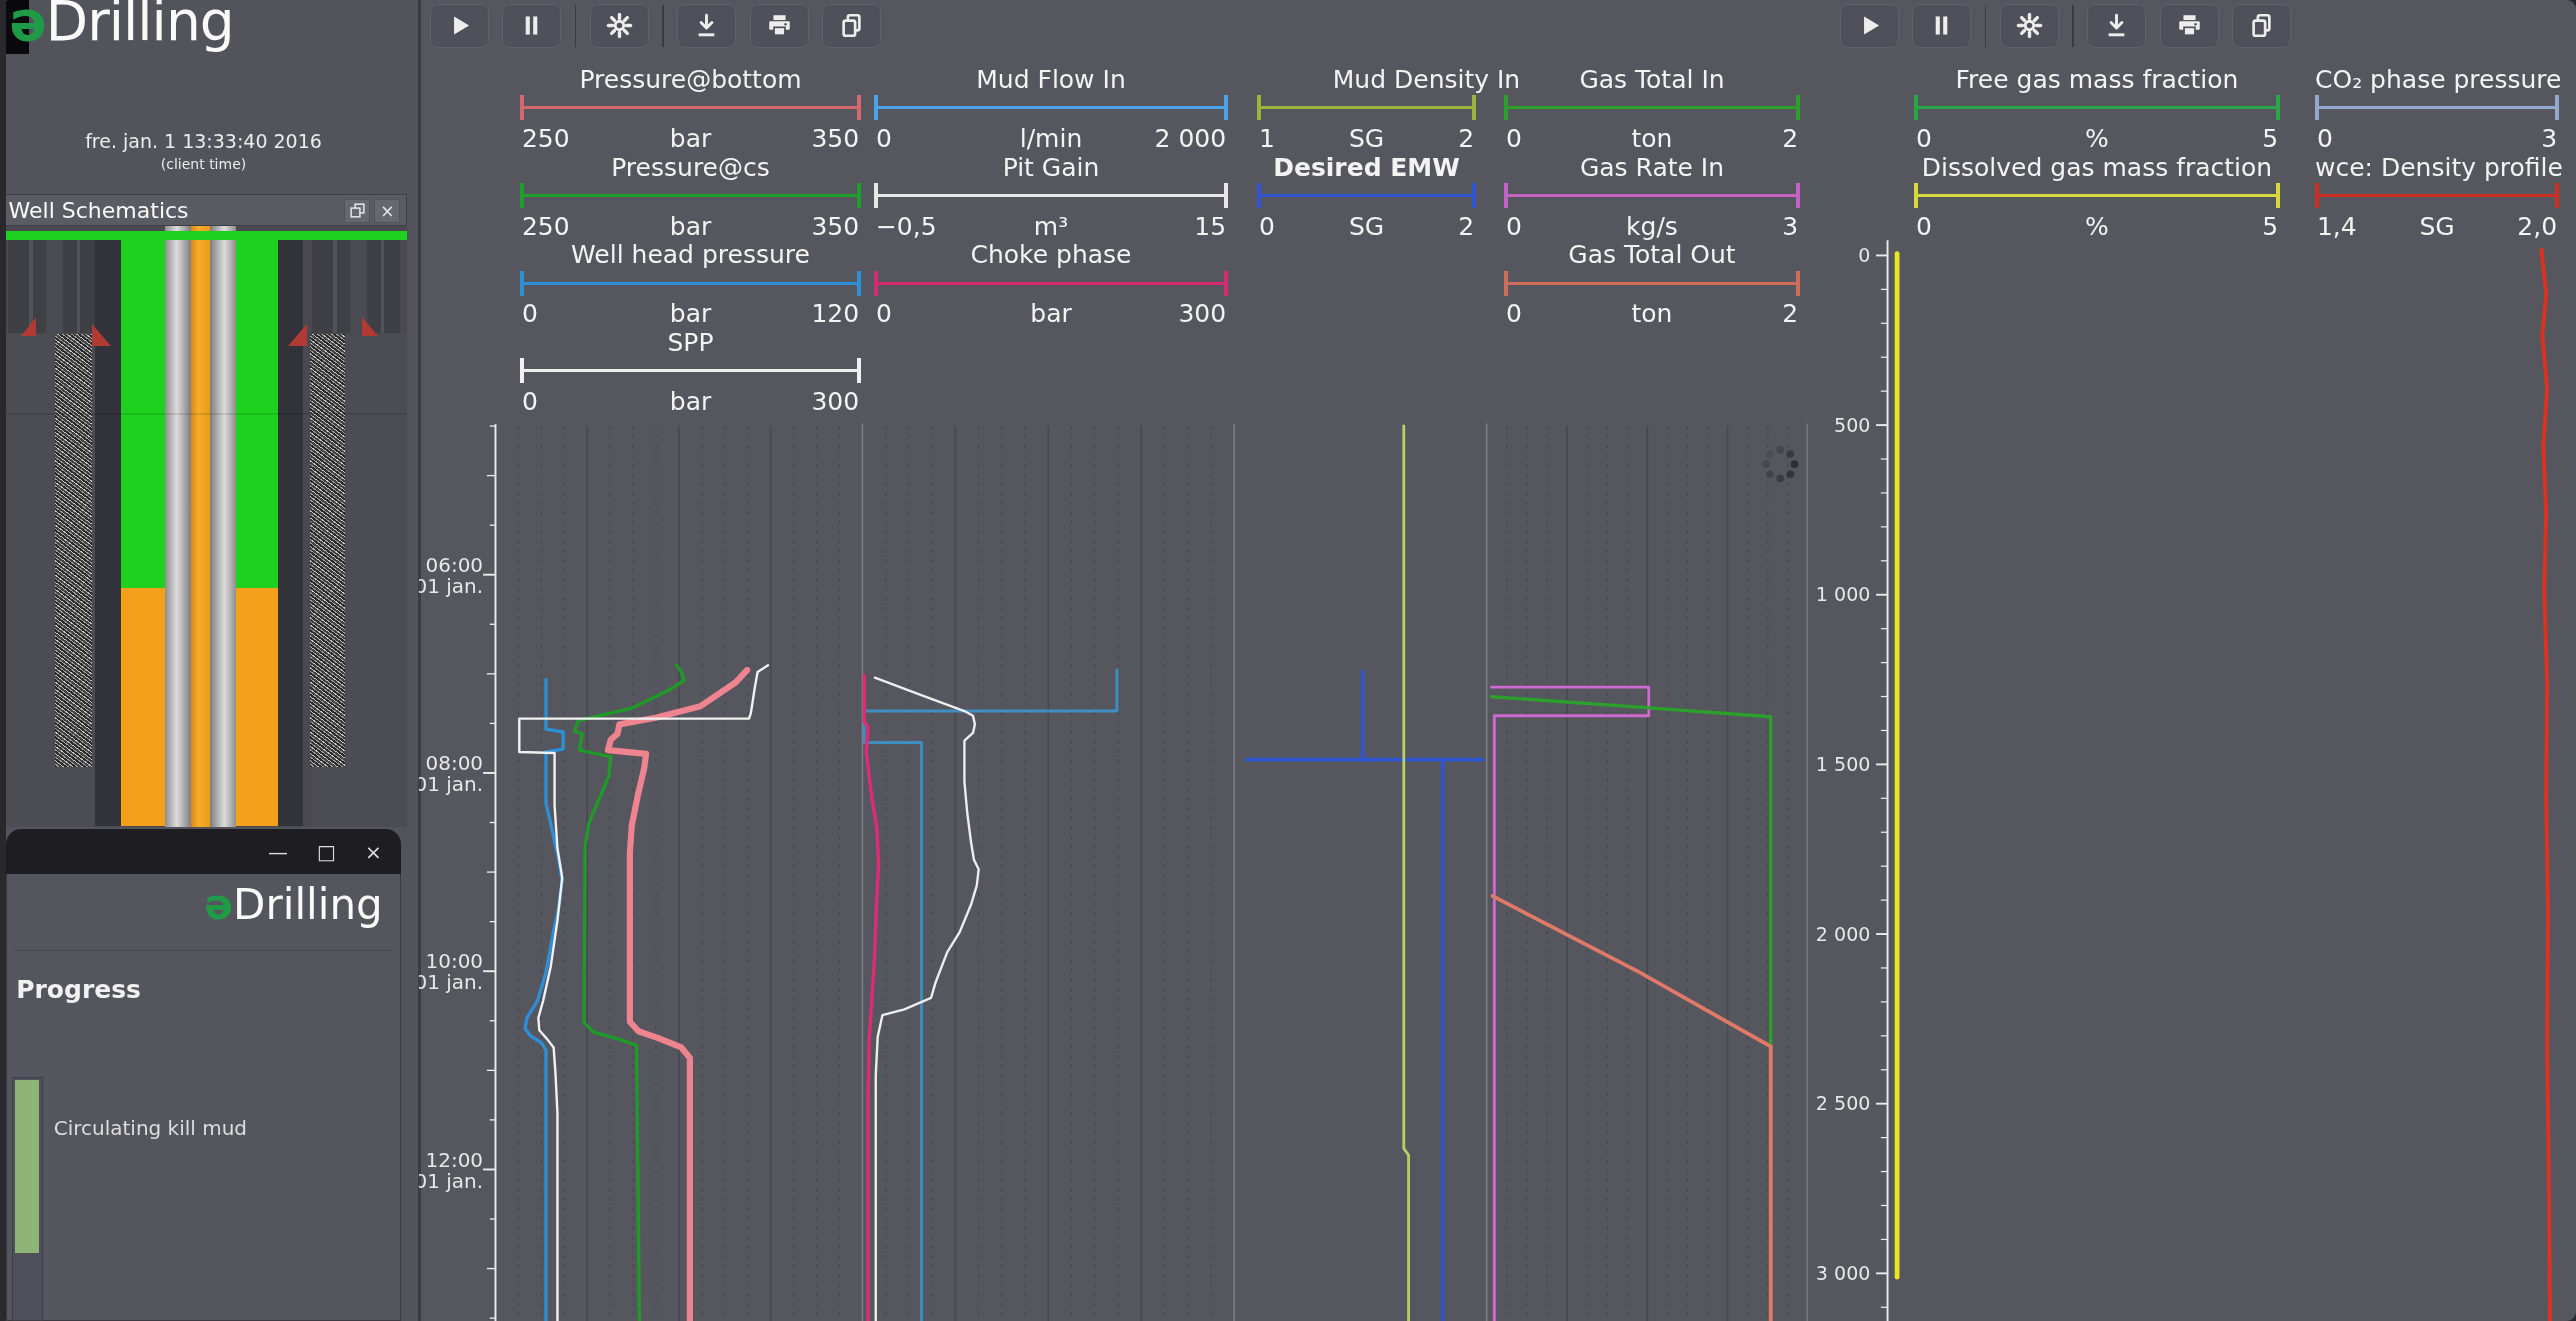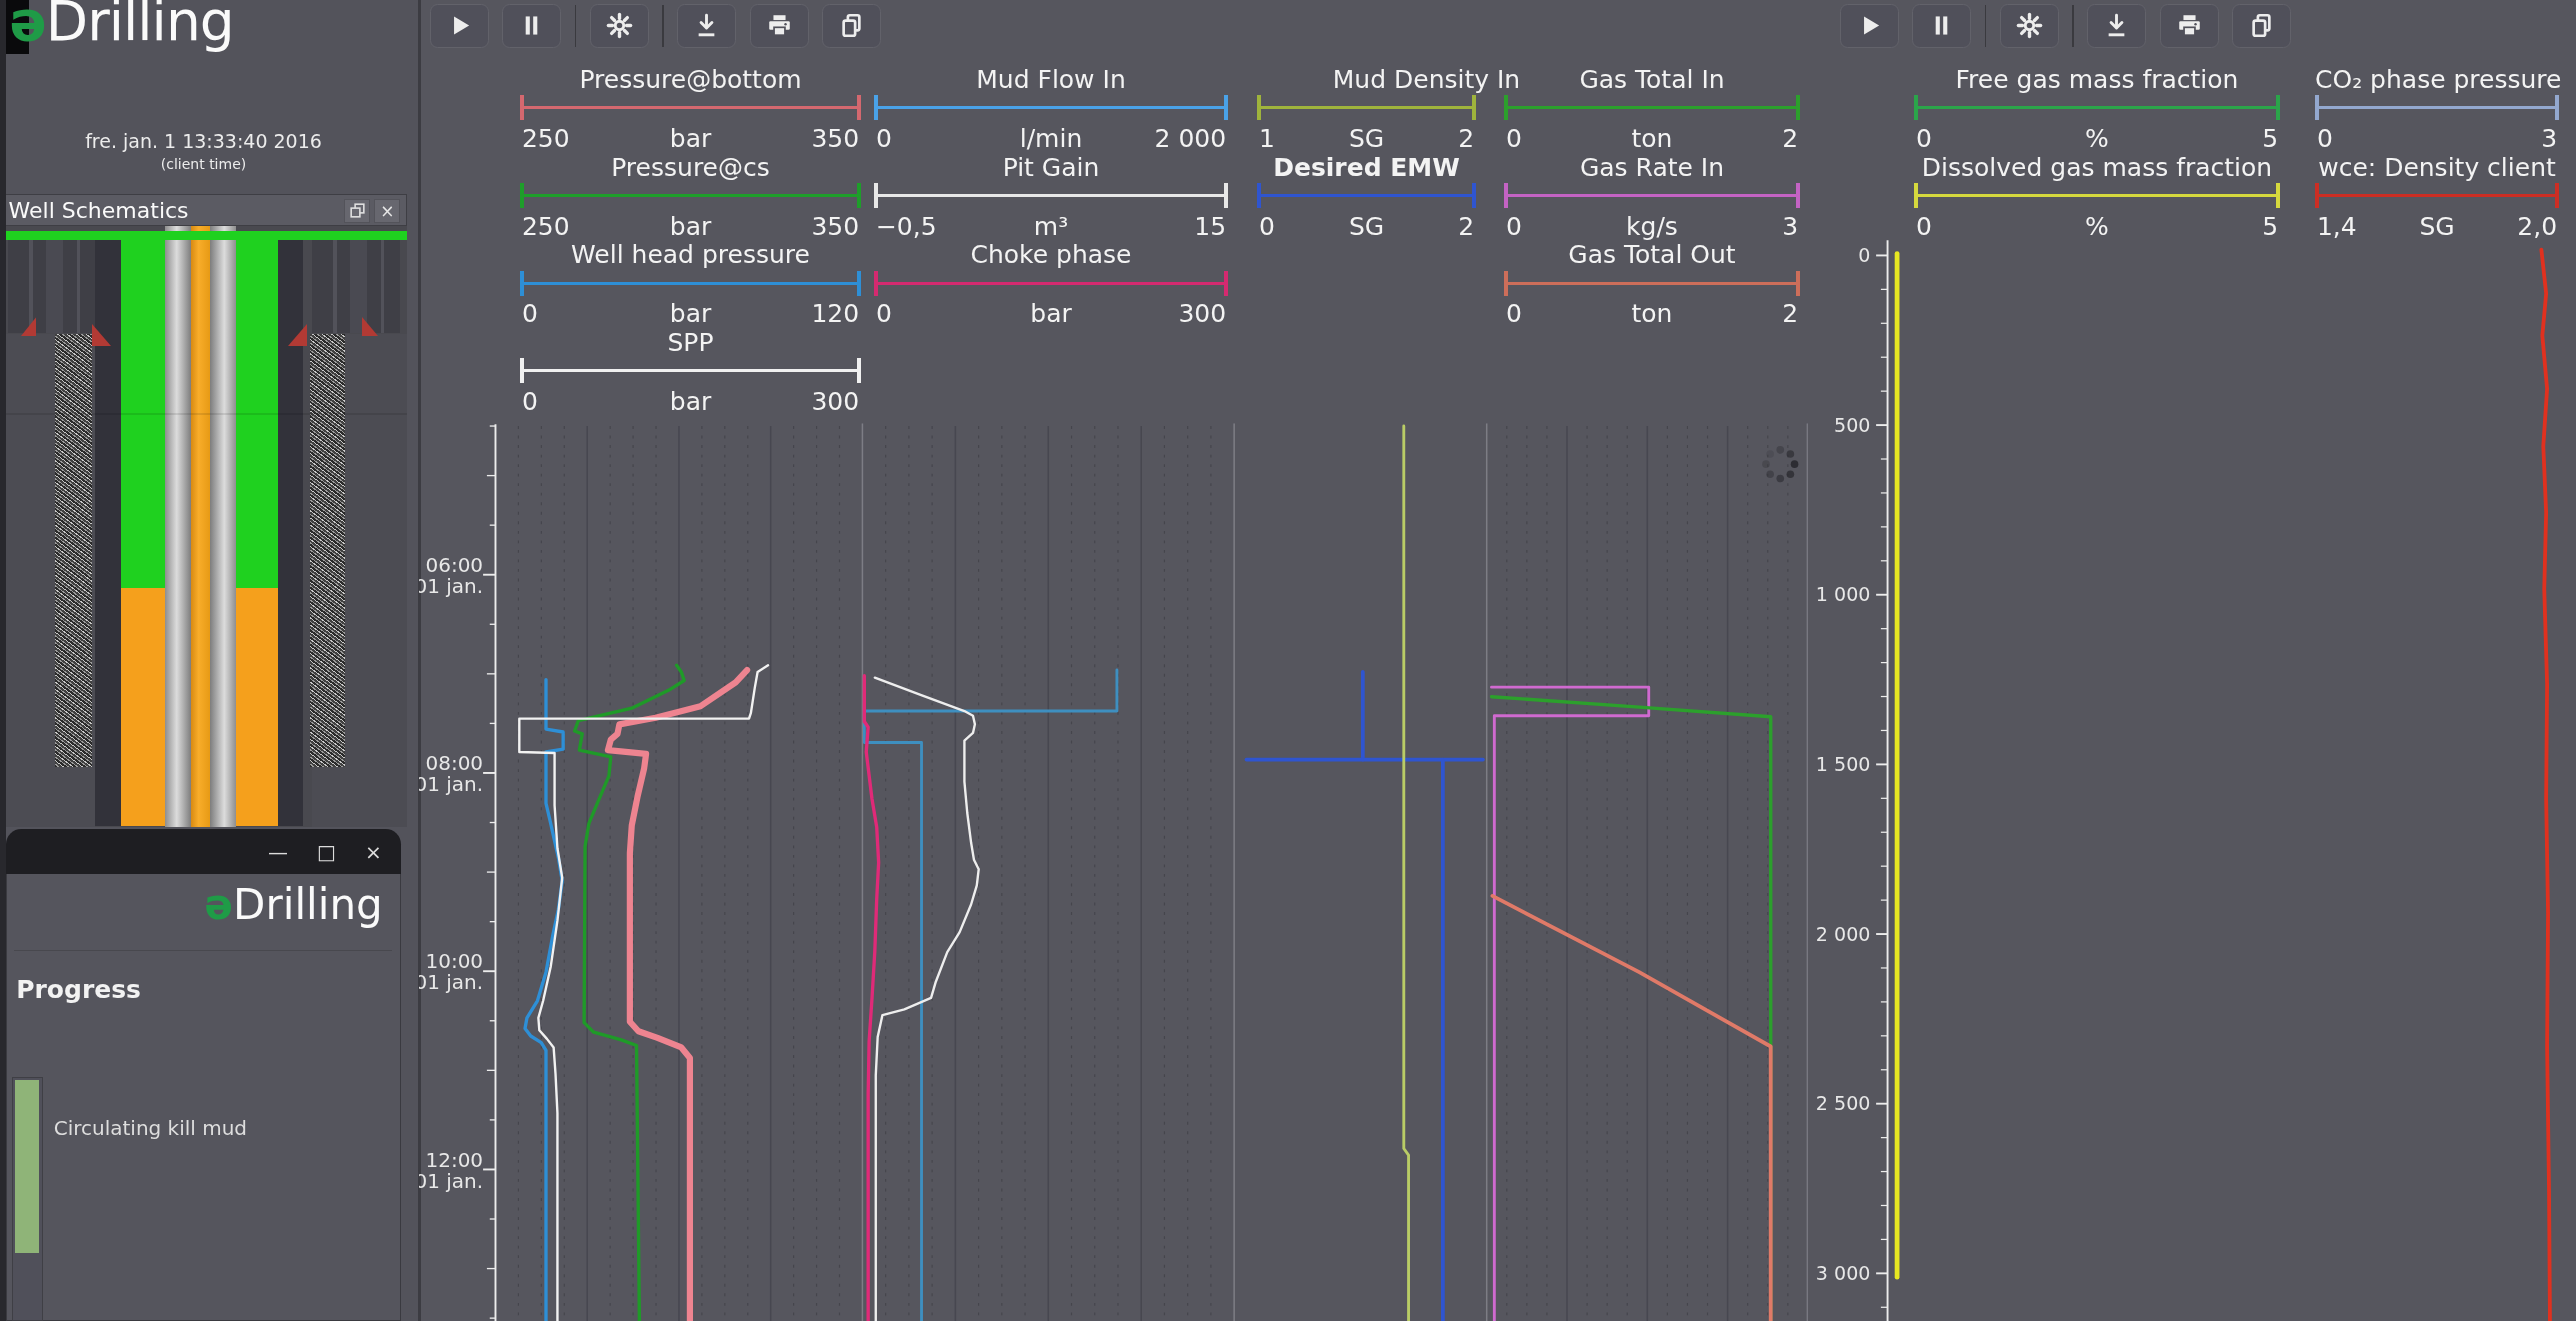--- a/index.html
+++ b/index.html
@@ -1,17 +1,17 @@
 <!DOCTYPE html>
 <html><head>
 <meta charset="utf-8">
 <style>
   html,body{margin:0;padding:0;background:#2a2a2e;}
   #root{position:relative;width:2576px;height:1321px;background:#56565e;overflow:hidden;
-        font-family:"DejaVu Sans","Liberation Sans",sans-serif;color:#f0f0f0;}
+        font-family:"DejaVu Sans","Liberation Sans",sans-serif;color:#f0f0f0;border-radius:9px;}
   
   #sidebar{position:absolute;left:0;top:0;width:419px;height:1321px;background:#53535b;}
   #left-edge{position:absolute;left:0;top:0;width:5.7px;height:1321px;background:#28282d;}
   #corner-black{position:absolute;left:0;top:0;width:29px;height:54px;background:#0a0a0c;}
   #sidebar-divider{position:absolute;left:418px;top:0;width:2.9px;height:1321px;background:#3c3c42;}
   #logo{position:absolute;left:9.5px;top:-11.4px;font-size:55px;letter-spacing:-1px;white-space:nowrap;}
   .logo-accent{color:#1f9b47;font-weight:bold;}
   .logo-rest{color:#fafafa;}
   #product{position:absolute;left:0;top:78px;width:407px;text-align:center;font-size:33px;color:#fafafa;}
   #clock{position:absolute;left:0;top:130px;width:407px;text-align:center;font-size:19px;line-height:23px;color:#ececec;}
@@ -461,21 +461,21 @@
       <div class="lg-whisker" style="left: 2315px; top: 95px; width: 244px;">
         <span class="cap l" style="background: rgb(147, 168, 207);"></span>
         <span class="line" style="background: rgb(147, 168, 207);"></span>
         <span class="cap r" style="background: rgb(147, 168, 207);"></span>
       </div>
       <div class="lg-vals" style="left: 2315px; top: 124px; width: 244px;">
         <span class="min">0</span>
         <span class="unit"></span>
         <span class="max">3</span>
       </div>
-      <div class="lg-title" style="left: 2315px; top: 153px; width: 244px;">wce: Density client</div>
+      <div class="lg-title" style="left: 2315px; top: 153px; width: 244px;">wce: Density profile</div>
       <div class="lg-whisker" style="left: 2315px; top: 183px; width: 244px;">
         <span class="cap l" style="background: rgb(204, 46, 36);"></span>
         <span class="line" style="background: rgb(204, 46, 36);"></span>
         <span class="cap r" style="background: rgb(204, 46, 36);"></span>
       </div>
       <div class="lg-vals" style="left: 2315px; top: 212px; width: 244px;">
         <span class="min">1,4</span>
         <span class="unit">SG</span>
         <span class="max">2,0</span>
       </div>

